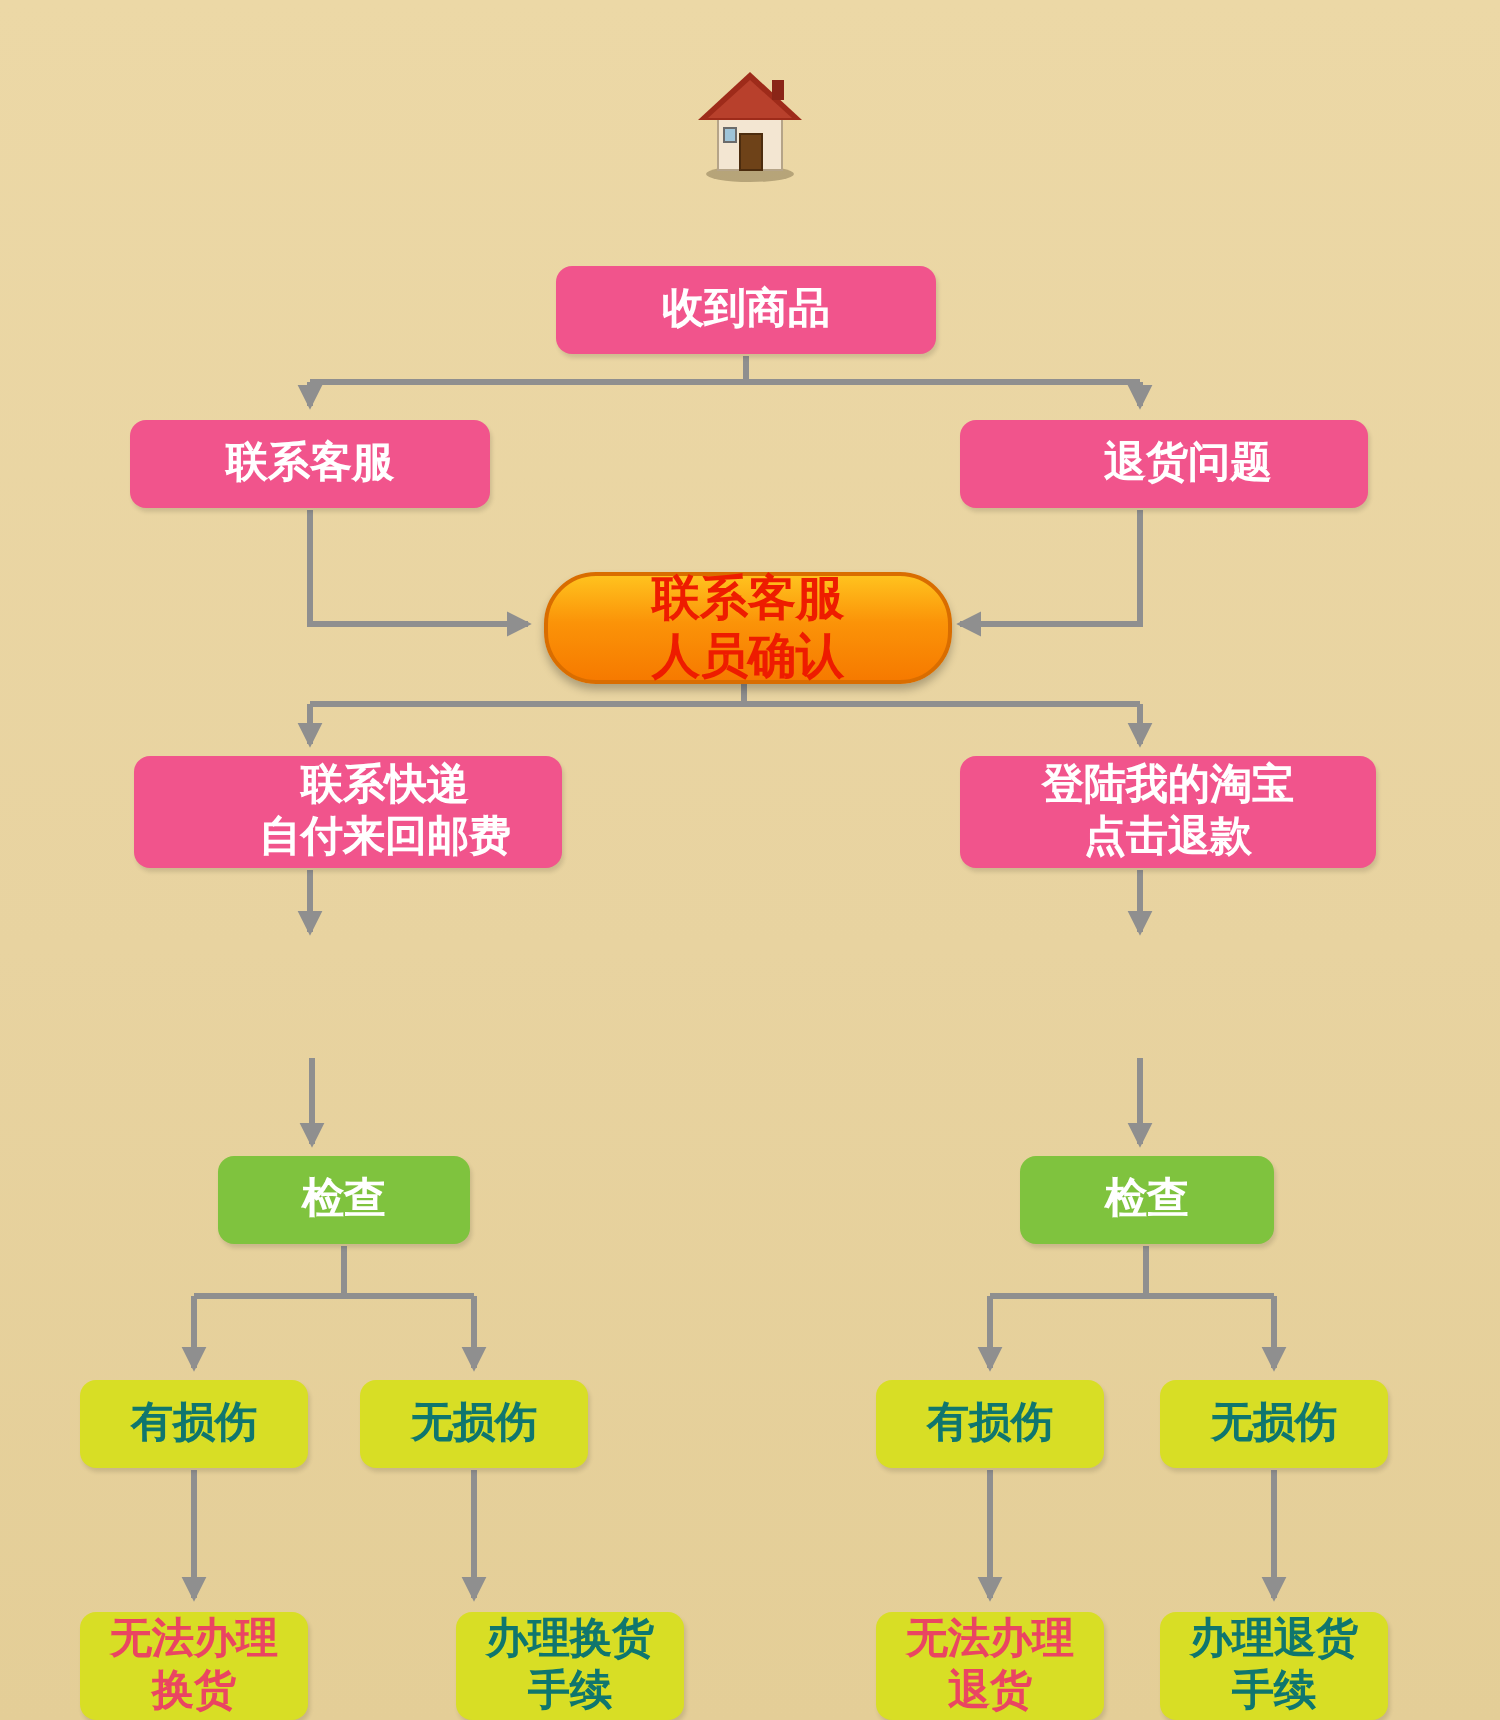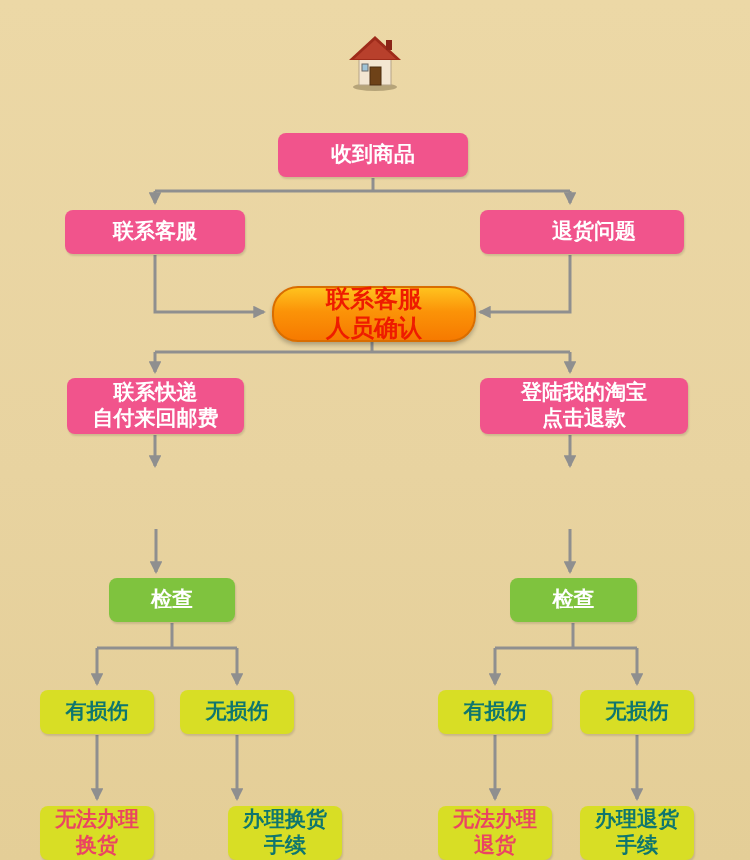--- a/index.html
+++ b/index.html
@@ -44,21 +44,21 @@
     border-radius:26px;
     color:#ee1c00;
     font-size:24px;
     box-shadow:0 3px 4px rgba(0,0,0,0.25);
   }
   
   #n-receive            {left:278px;top:133px;width:190px;height:44px;}
   #n-exchange-issue     {left:65px; top:210px;width:180px;height:44px;}
   #n-return-issue       {left:480px;top:210px;width:180px;height:44px;padding-left:24px;}
   #n-contact-service    {left:272px;top:286px;width:200px;height:52px;}
-  #n-contact-courier    {left:67px; top:378px;width:177px;height:56px;}
+  #n-contact-courier    {left:67px; top:378px;width:177px;height:56px;padding-left:37px;}
   #n-login-taobao       {left:480px;top:378px;width:208px;height:56px;}
   #n-seller-confirm     {left:70px; top:472px;width:172px;height:56px;}
   #n-courier-pickup     {left:480px;top:472px;width:180px;height:56px;}
   #n-check-left         {left:109px;top:578px;width:126px;height:44px;}
   #n-check-right        {left:510px;top:578px;width:127px;height:44px;}
   #n-damaged-left       {left:40px; top:690px;width:114px;height:44px;}
   #n-undamaged-left     {left:180px;top:690px;width:114px;height:44px;}
   #n-damaged-right      {left:438px;top:690px;width:114px;height:44px;}
   #n-undamaged-right    {left:580px;top:690px;width:114px;height:44px;}
   #n-cannot-exchange    {left:40px; top:806px;width:114px;height:54px;}

